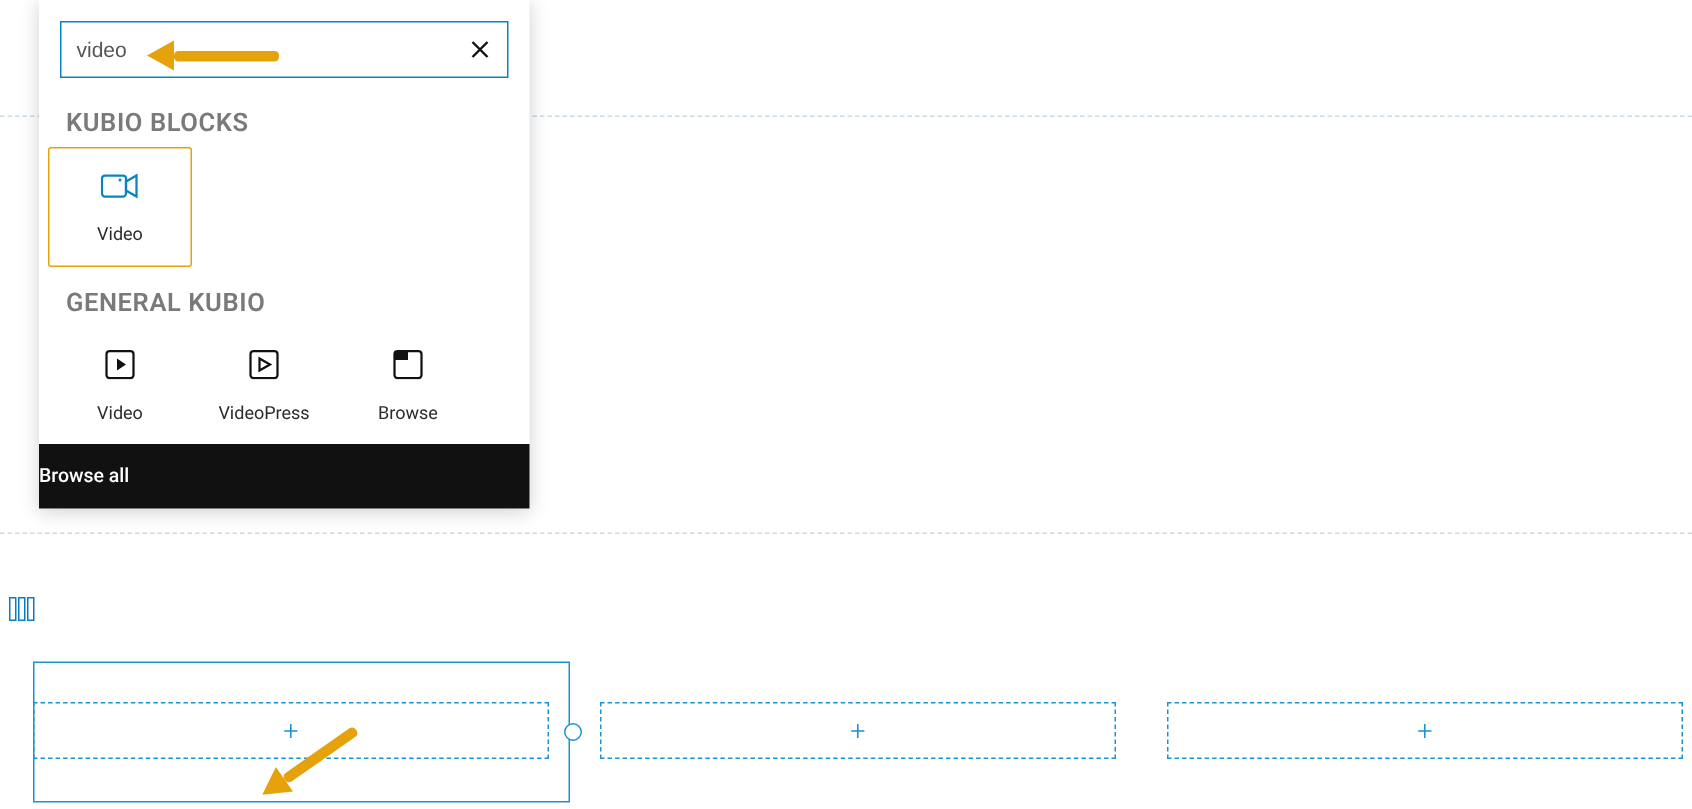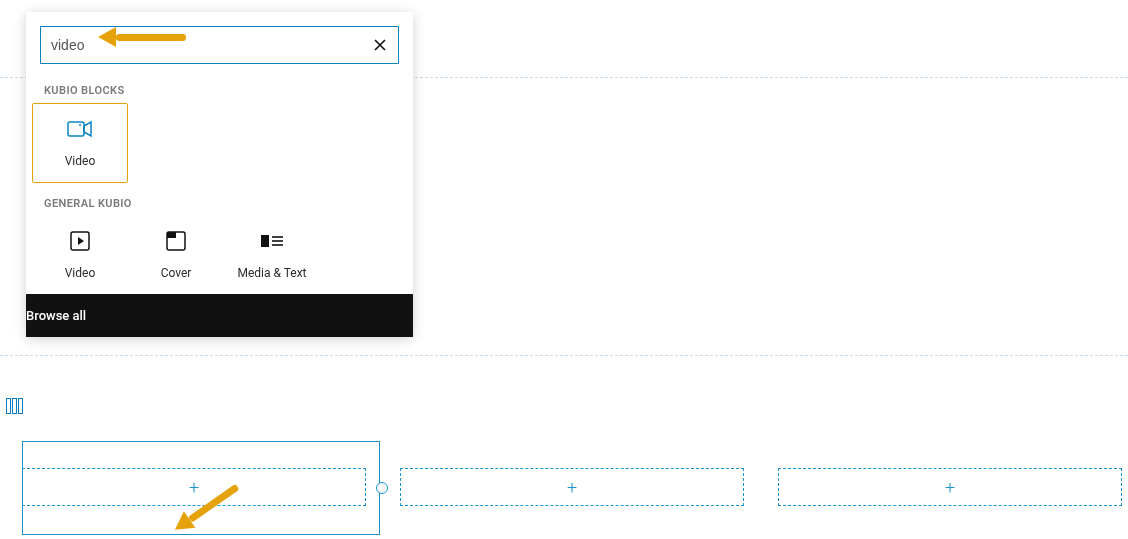--- a/index.html
+++ b/index.html
@@ -24,22 +24,22 @@
     display: flex;
     gap: 1px;
   }
   .side-column-icon span {
     width: 5px; height: 16px;
     border: 1px solid #0a7bc4;
   }
   .popover {
     position: absolute;
     left: 26px;
-    top: 12px;
-    width: 387px;
+    top: 0;
+    width: 327px;
     background: #fff;
     box-shadow: 0 2px 12px rgba(0,0,0,0.18);
     z-index: 10;
   }
   .search-wrap { padding: 14px 14px 6px; position: relative; }
   .search-input {
     width: 100%;
     border: 1.5px solid #0a84c1;
     padding: 10px 36px 10px 10px;
     font-size: 14px;
@@ -49,21 +49,21 @@
   .search-clear {
     position: absolute;
     right: 24px; top: 24px;
     width: 18px; height: 18px;
     font-size: 16px;
     color: #111;
     display: flex; align-items: center; justify-content: center;
     cursor: pointer;
   }
   .group-label {
-    font-size: 11px;
+    font-size: 17px;
     color: #7a7a7a;
     font-weight: 600;
     letter-spacing: 0.4px;
     padding: 14px 18px 6px;
   }
   .blocks-row {
     display: flex;
     flex-wrap: wrap;
     padding: 0 6px;
   }
@@ -203,35 +203,33 @@
             <rect x="1" y="1" width="18" height="18" rx="2" fill="none" stroke="#111" stroke-width="1.5"></rect>
             <path d="M8 6 L14 10 L8 14 Z" fill="#111"></path>
           </svg>
       </div>
       <div class="block-label">Video</div>
     </div>
     <div class="block-item">
       <div class="block-icon">
         <svg width="20" height="20" viewBox="0 0 20 20">
             <rect x="1" y="1" width="18" height="18" rx="2" fill="none" stroke="#111" stroke-width="1.5"></rect>
+            <path d="M7 6 L14 10 L7 14 Z" fill="none" stroke="#111" stroke-width="1.5"></path>
+          </svg>
+      </div>
+      <div class="block-label">VideoPress</div>
+    </div>
+    <div class="block-item">
+      <div class="block-icon">
+        <svg width="20" height="20" viewBox="0 0 20 20">
+            <rect x="1" y="1" width="18" height="18" rx="2" fill="none" stroke="#111" stroke-width="1.5"></rect>
             <rect x="1" y="1" width="9" height="6" fill="#111"></rect>
           </svg>
       </div>
-      <div class="block-label">Cover</div>
-    </div>
-    <div class="block-item">
-      <div class="block-icon">
-        <svg width="22" height="16" viewBox="0 0 22 16">
-            <rect x="0" y="2" width="8" height="12" fill="#111"></rect>
-            <line x1="11" y1="4" x2="22" y2="4" stroke="#111" stroke-width="1.6"></line>
-            <line x1="11" y1="8" x2="22" y2="8" stroke="#111" stroke-width="1.6"></line>
-            <line x1="11" y1="12" x2="22" y2="12" stroke="#111" stroke-width="1.6"></line>
-          </svg>
-      </div>
-      <div class="block-label">Media &amp; Text</div>
+      <div class="block-label">Browse</div>
     </div>
   </div>
 
   <div class="browse-all">Browse all</div>
 </div>
 
 <div class="arrow arrow1">
   <div class="arrow-head"></div>
     <div class="arrow-line"></div>
 </div>

